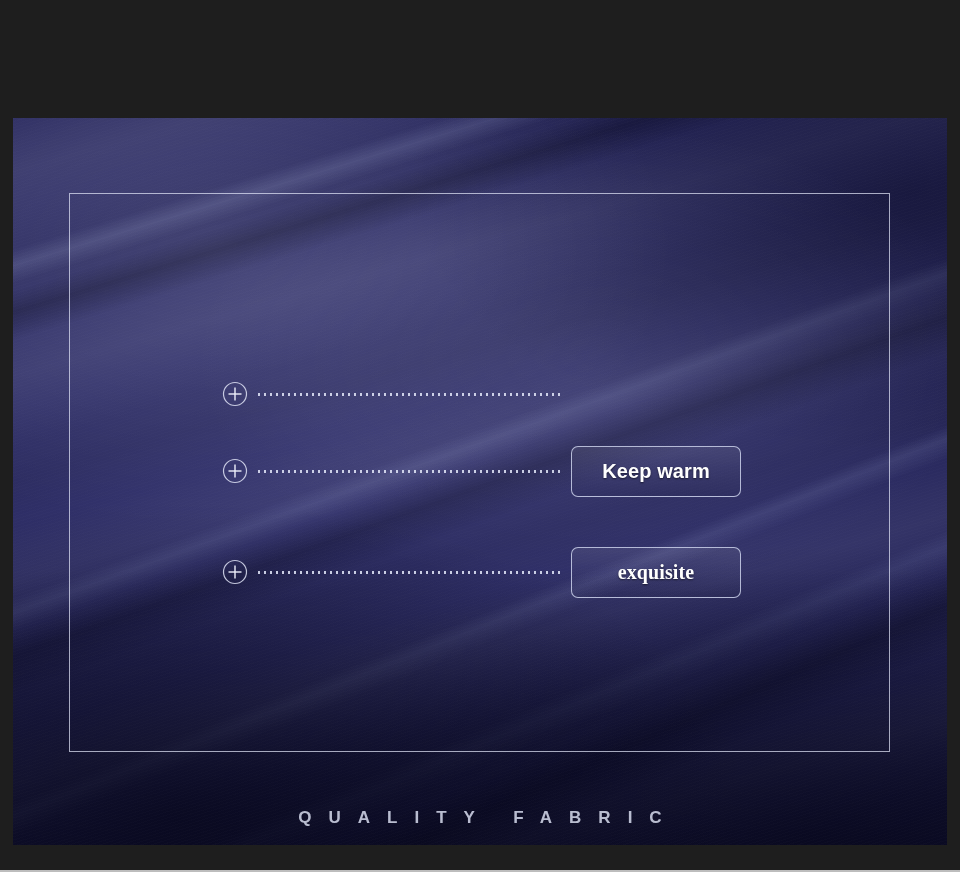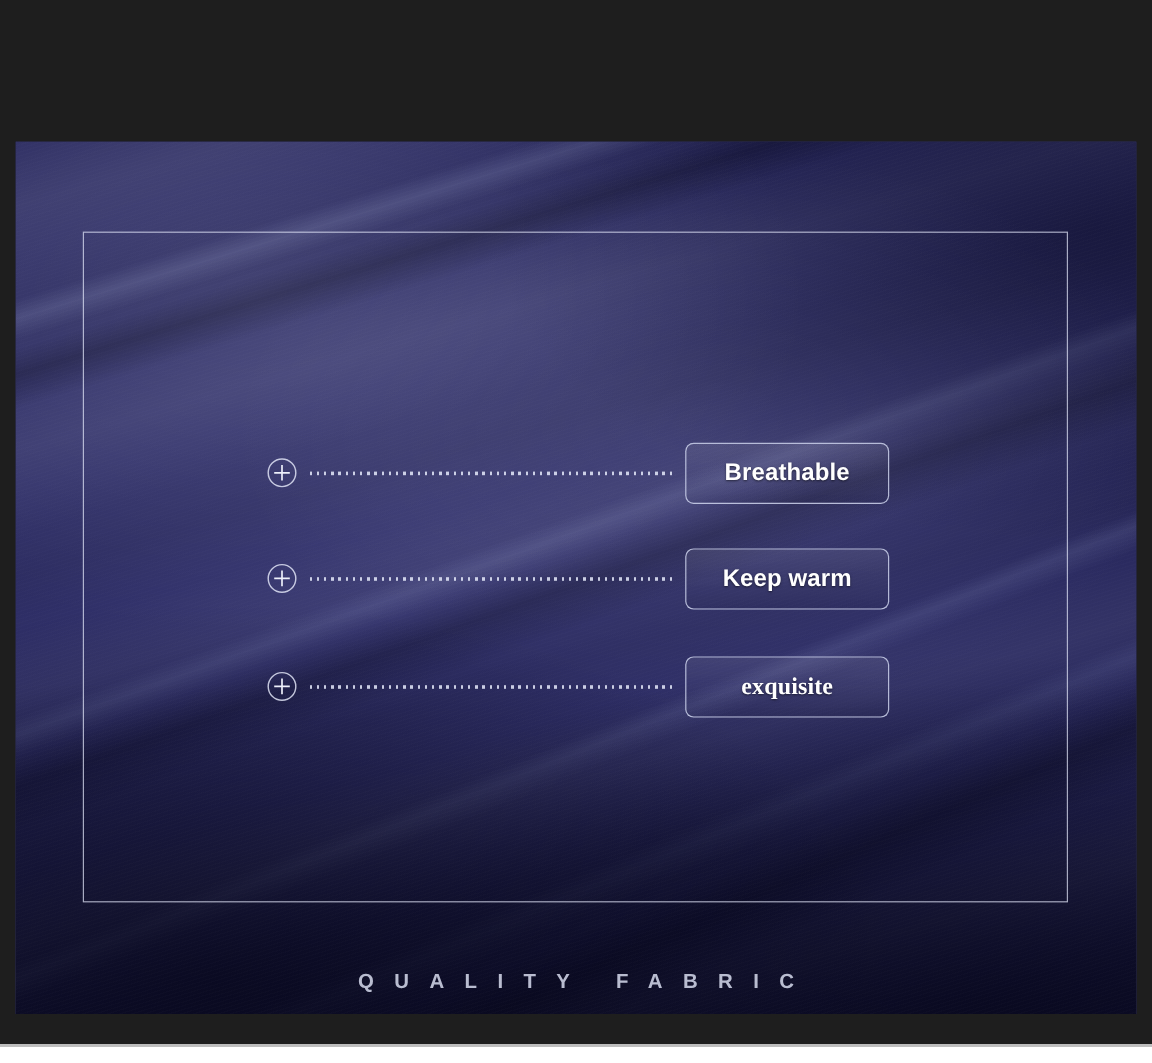--- a/index.html
+++ b/index.html
@@ -119,21 +119,21 @@
   
   .feature-row {
     position: absolute;
     left: 0;
     width: 960px;
     height: 52px;
     display: flex;
     align-items: center;
   }
   #row-0 { top: 369px; }
-  #row-1 { top: 457px; text-decoration: underline; }
+  #row-1 { top: 446px; text-decoration: underline; }
   #row-2 { top: 547px; font-family: Liberation Serif, serif; }
 
   .plus-icon {
     position: absolute;
     left: 222px;
     top: 12px;
     width: 26px;
     height: 26px;
   }
   .plus-icon svg { display: block; }
@@ -208,21 +208,20 @@
 
   <div class="feature-row" id="row-0">
     <span class="plus-icon">
       <svg width="26" height="26" viewBox="0 0 26 26">
         <circle cx="13" cy="13" r="11.5" fill="none" stroke="#dfe3f5" stroke-width="1.2" opacity="0.85"></circle>
         <line x1="13" y1="6.5" x2="13" y2="19.5" stroke="#eef0fb" stroke-width="1.4"></line>
         <line x1="6.5" y1="13" x2="19.5" y2="13" stroke="#eef0fb" stroke-width="1.4"></line>
       </svg>
     </span>
     <span class="dot-leader"></span>
-    <span class="feature-chip">Breathable</span>
   </div>
 
   <div class="feature-row" id="row-1">
     <span class="plus-icon">
       <svg width="26" height="26" viewBox="0 0 26 26">
         <circle cx="13" cy="13" r="11.5" fill="none" stroke="#dfe3f5" stroke-width="1.2" opacity="0.85"></circle>
         <line x1="13" y1="6.5" x2="13" y2="19.5" stroke="#eef0fb" stroke-width="1.4"></line>
         <line x1="6.5" y1="13" x2="19.5" y2="13" stroke="#eef0fb" stroke-width="1.4"></line>
       </svg>
     </span>

